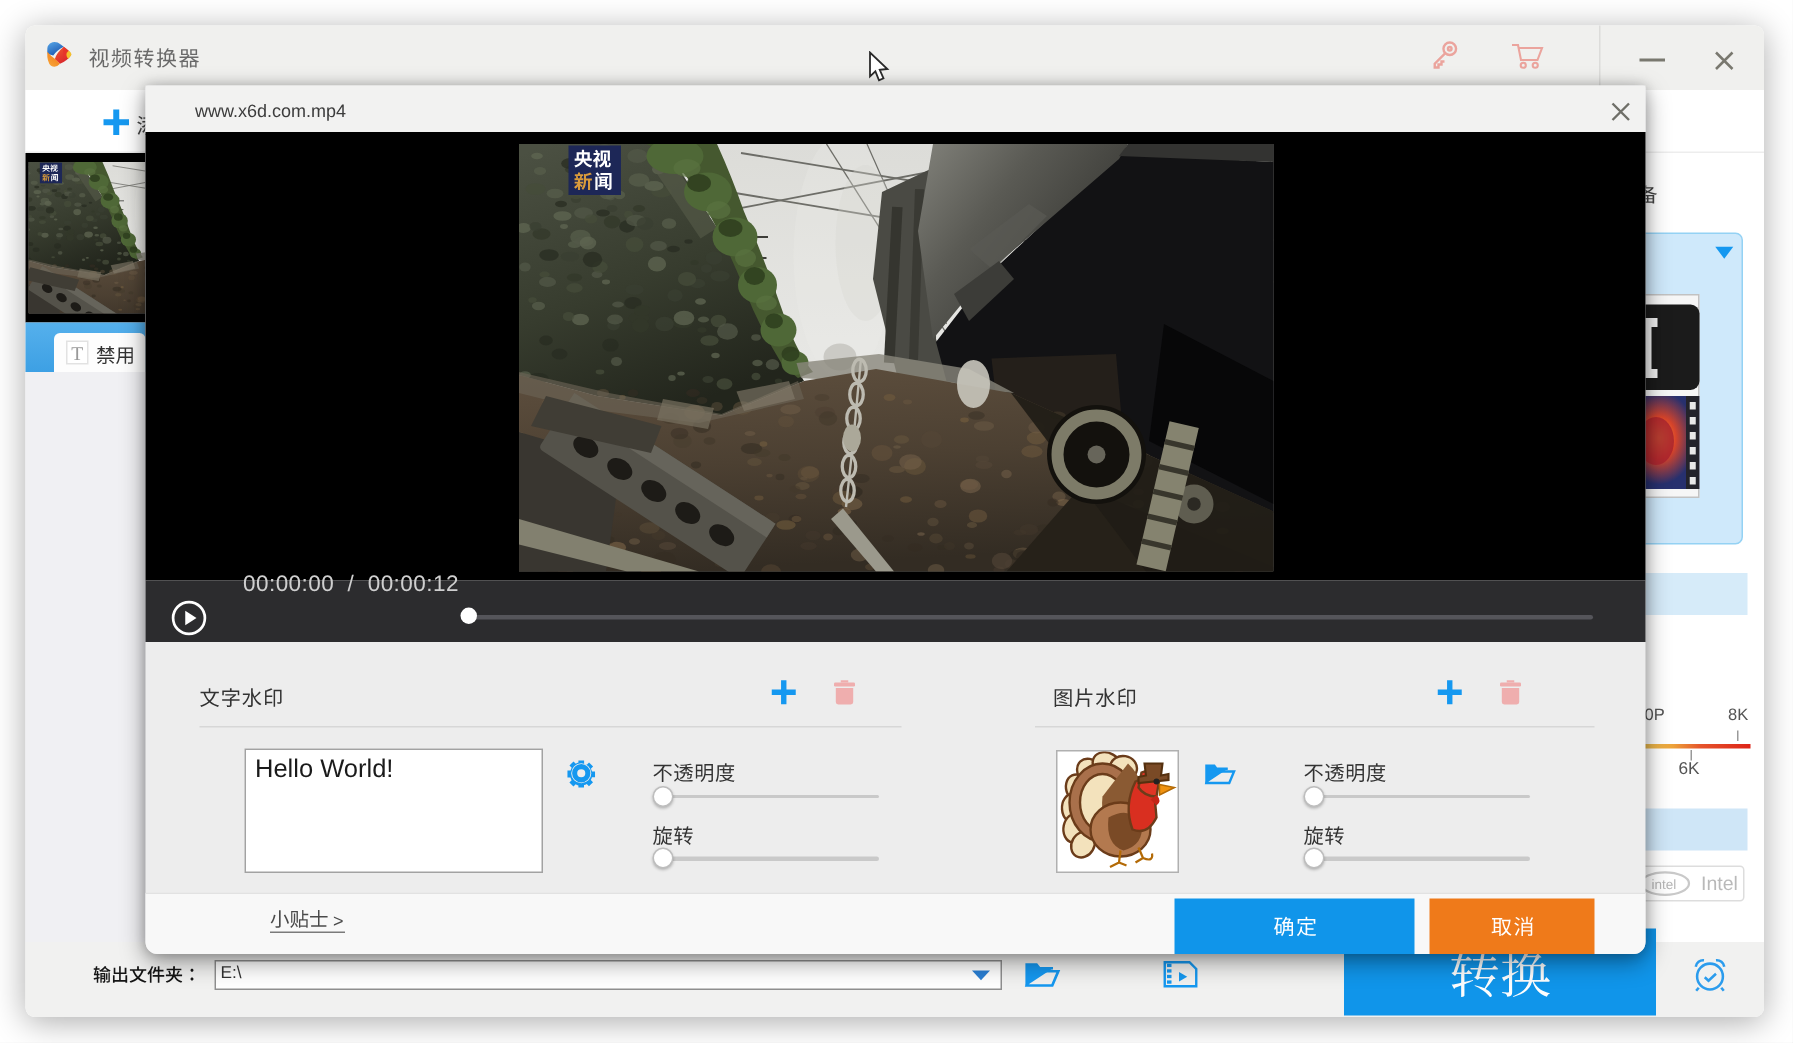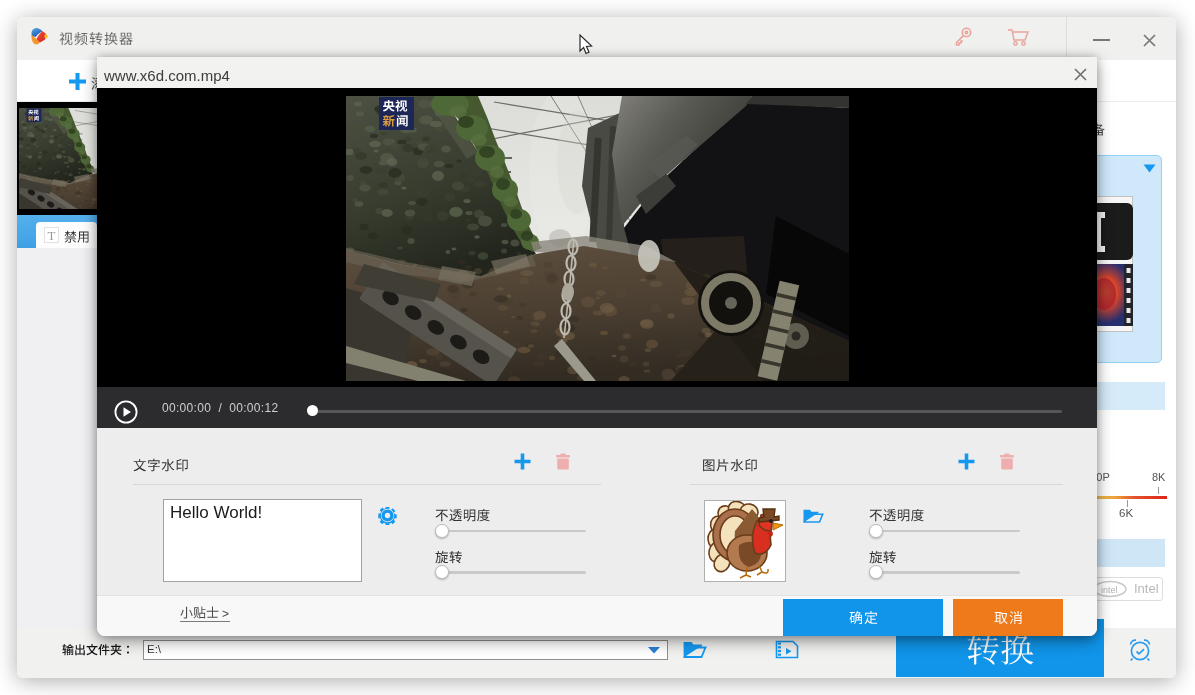--- a/index.html
+++ b/index.html
@@ -151,21 +151,21 @@
 <circle cx="14" cy="14" r="8.6"></circle>
 <path d="M10.5 14.5 L13 16.8 L18 12.2"></path>
 <path d="M4.5 7.5 A5 5 0 0 1 10 3.2"></path>
         <path d="M23.5 7.5 A5 5 0 0 0 18 3.2"></path>
 <path d="M6.5 21.5 L4.8 23.5"></path>
         <path d="M21.5 21.5 L23.2 23.5"></path>
 </g>
     </svg>
 <div class="abs" style="left:97px;top:57px;width:1000px;height:579px;background:#ededed;border-radius:2px 2px 8px 8px;box-shadow:0 5px 16px rgba(0,0,0,0.40),0 0 8px rgba(0,0,0,0.18)"></div>
 <div class="abs" style="left:97px;top:57px;width:1000px;height:31px;background:#f2f2f1"></div>
-<div class="abs" style="left:104px;top:67px;font-size:15px;color:#3c3c3c">www.x6d.com.mp4</div>
+<div class="abs" style="left:130px;top:67px;font-size:12px;color:#3c3c3c">www.x6d.com.mp4</div>
 <svg class="abs" style="left:1074px;top:68px" width="13" height="13" viewBox="0 0 13 13">
 <path d="M1 1 L12 12 M12 1 L1 12" stroke="#6f6f68" stroke-width="1.6"></path>
     </svg>
 <div class="abs" style="left:97px;top:88px;width:1000px;height:299px;background:#000"></div>
 <div class="abs" style="left:346px;top:96px;width:503px;height:285px">
 <svg width="503" height="285" viewBox="0 0 503 285">
 <defs>
 <linearGradient id="sky" x1="0" y1="0" x2="0" y2="1">
 <stop offset="0%" stop-color="#dcdcd8"></stop>
             <stop offset="50%" stop-color="#e7e7e4"></stop>
@@ -592,21 +592,21 @@
 <path transform="translate(36.5,29.5)" d="M10.9 -10.5C10.1 -10.1 8.8 -9.7 7.7 -9.4L6.8 -9.6V-5.3C6.8 -3.6 6.6 -1.4 5.2 0.1C5.5 0.3 6.1 0.8 6.2 1.2C7.9 -0.6 8.2 -3.2 8.2 -5.1H9.5V1.1H10.9V-5.1H12.1V-6.5H8.2V-8.2C9.5 -8.5 10.9 -8.9 12.1 -9.4ZM1.3 -8.0C1.5 -7.6 1.6 -7.0 1.7 -6.6H0.5V-5.4H2.8V-4.4H0.6V-3.1H2.5C1.9 -2.2 1.0 -1.3 0.2 -0.7C0.5 -0.5 1.0 0.0 1.2 0.3C1.7 -0.1 2.3 -0.7 2.8 -1.4V1.1H4.2V-1.6C4.6 -1.2 4.9 -0.9 5.1 -0.6L6.0 -1.7C5.7 -1.9 4.7 -2.7 4.2 -3.0V-3.1H6.3V-4.4H4.2V-5.4H6.4V-6.6H5.1C5.3 -7.0 5.5 -7.5 5.7 -8.0L5.0 -8.2H6.3V-9.4H4.2V-10.5H2.8V-9.4H0.7V-8.2H2.1ZM2.5 -8.2H4.4C4.3 -7.7 4.1 -7.2 3.9 -6.8L4.8 -6.6H2.2L2.9 -6.8C2.9 -7.2 2.7 -7.7 2.5 -8.2Z" fill="#d99b3c"></path>
 <path transform="translate(50,29.5)" d="M0.9 -7.6V1.1H2.4V-7.6ZM1.1 -9.8C1.6 -9.3 2.3 -8.5 2.6 -8.0L3.8 -8.8C3.5 -9.3 2.8 -10.0 2.2 -10.6ZM4.3 -10.2V-8.8H10.2V-0.5C10.2 -0.3 10.2 -0.3 10.0 -0.2C9.8 -0.2 9.3 -0.2 8.8 -0.3C9.0 0.1 9.2 0.7 9.3 1.1C10.1 1.1 10.7 1.1 11.2 0.8C11.6 0.6 11.7 0.2 11.7 -0.5V-10.2ZM7.4 -6.6V-6.0H5.0V-6.6ZM2.8 -2.2 2.9 -1.0 7.4 -1.3V0.0H8.7V-1.4L9.7 -1.5V-2.6L8.7 -2.6V-6.6H9.4V-7.8H3.0V-6.6H3.7V-2.2ZM7.4 -4.9V-4.2H5.0V-4.9ZM7.4 -3.2V-2.5L5.0 -2.3V-3.2Z" fill="#fff"></path>
 </g>
 </svg>
 </div>
 <div class="abs" style="left:97px;top:387px;width:1000px;height:41px;background:#2c2c2e"></div>
 <svg class="abs" style="left:114px;top:400px" width="24" height="24" viewBox="0 0 24 24">
 <circle cx="12" cy="12" r="10.6" fill="none" stroke="#fff" stroke-width="1.8"></circle>
 <path d="M9.5 7.2 L17 12 L9.5 16.8 Z" fill="#fff"></path>
     </svg>
-<div class="abs" style="left:162px;top:401px;font-size:12px;color:#cfcfcf;letter-spacing:0.3px">00:00:00&nbsp; /&nbsp; 00:00:12</div>
+<div class="abs" style="left:162px;top:381px;font-size:15px;color:#cfcfcf;letter-spacing:0.3px">00:00:00&nbsp; /&nbsp; 00:00:12</div>
 <div class="abs" style="left:311px;top:410px;width:751px;height:2.5px;background:#55555a;border-radius:2px"></div>
 <div class="abs" style="left:307px;top:405px;width:11px;height:11px;border-radius:50%;background:#fff"></div>
 <svg style="position:absolute;left:133px;top:451.8px;overflow:visible" width="60" height="27">
       <path transform="translate(0,18.2)" d="M6.2 -11.3V-9.0H0.7V-8.1H2.7C3.5 -5.9 4.5 -4.0 5.9 -2.6C4.5 -1.4 2.7 -0.5 0.5 0.1C0.7 0.4 1.1 0.9 1.2 1.1C3.4 0.4 5.2 -0.6 6.7 -1.8C8.2 -0.5 10.0 0.5 12.3 1.1C12.5 0.8 12.8 0.3 13.0 0.1C10.8 -0.4 9.0 -1.4 7.5 -2.6C8.9 -4.0 10.0 -5.8 10.8 -8.1H12.9V-9.0H7.2V-11.3ZM6.7 -3.3C5.4 -4.6 4.5 -6.2 3.8 -8.1H9.6C8.9 -6.1 8.0 -4.6 6.7 -3.3Z M20.3 -5.1V-4.0H15.1V-3.1H20.3V-0.2C20.3 -0.0 20.3 0.1 20.0 0.1C19.8 0.1 18.9 0.1 18.0 0.0C18.2 0.3 18.4 0.8 18.4 1.1C19.6 1.1 20.3 1.0 20.8 0.9C21.2 0.7 21.4 0.4 21.4 -0.2V-3.1H26.7V-4.0H21.4V-4.5C22.6 -5.1 23.8 -6.1 24.6 -7.0L23.9 -7.5L23.7 -7.4H17.2V-6.5H22.7C22.2 -6.0 21.5 -5.5 20.8 -5.1ZM15.2 -9.9V-6.7H16.2V-8.9H25.5V-6.7H26.5V-9.9H21.4V-11.4H20.3V-9.9Z M28.9 -7.9V-6.9H32.5C31.8 -4.2 30.4 -2.1 28.6 -1.0C28.8 -0.9 29.2 -0.5 29.4 -0.2C31.4 -1.6 33.0 -4.1 33.7 -7.7L33.0 -7.9L32.9 -7.9ZM39.9 -9.2C39.1 -8.1 37.7 -6.7 36.6 -5.8C36.2 -6.7 35.8 -7.8 35.5 -8.8V-11.3H34.4V-0.4C34.4 -0.1 34.3 -0.0 34.1 0.0C33.8 0.0 32.9 0.0 32.0 -0.0C32.1 0.3 32.3 0.8 32.4 1.1C33.6 1.1 34.4 1.1 34.9 0.9C35.3 0.7 35.5 0.4 35.5 -0.4V-6.2C36.6 -3.4 38.2 -1.1 40.5 0.0C40.7 -0.3 41.1 -0.7 41.3 -0.9C39.5 -1.7 38.1 -3.1 37.1 -5.0C38.2 -5.9 39.7 -7.3 40.8 -8.5Z M47.8 -11.3C47.0 -10.8 45.6 -10.3 44.3 -9.9L43.7 -10.1V-0.2H44.7V-1.4H48.5V-2.4H44.7V-5.6H48.5V-6.6H44.7V-9.0C46.1 -9.4 47.6 -10.0 48.7 -10.5ZM49.4 -10.4V1.0H50.4V-9.4H53.7V-2.3C53.7 -2.1 53.7 -2.1 53.5 -2.1C53.2 -2.1 52.5 -2.1 51.7 -2.1C51.8 -1.8 52.0 -1.3 52.0 -1.0C53.1 -1.0 53.8 -1.0 54.2 -1.2C54.6 -1.4 54.7 -1.8 54.7 -2.3V-10.4Z" fill="#333"></path>
     </svg>
 <svg class="abs" style="left:514px;top:453px" width="17" height="17" viewBox="0 0 17 17">
 <path d="M8.5 0.5 V16.5 M0.5 8.5 H16.5" stroke="#1598f0" stroke-width="3.6"></path>
     </svg>
 <svg class="abs" style="left:555px;top:453px" width="16" height="17" viewBox="0 0 16 17">
 <g fill="#efaeae">

